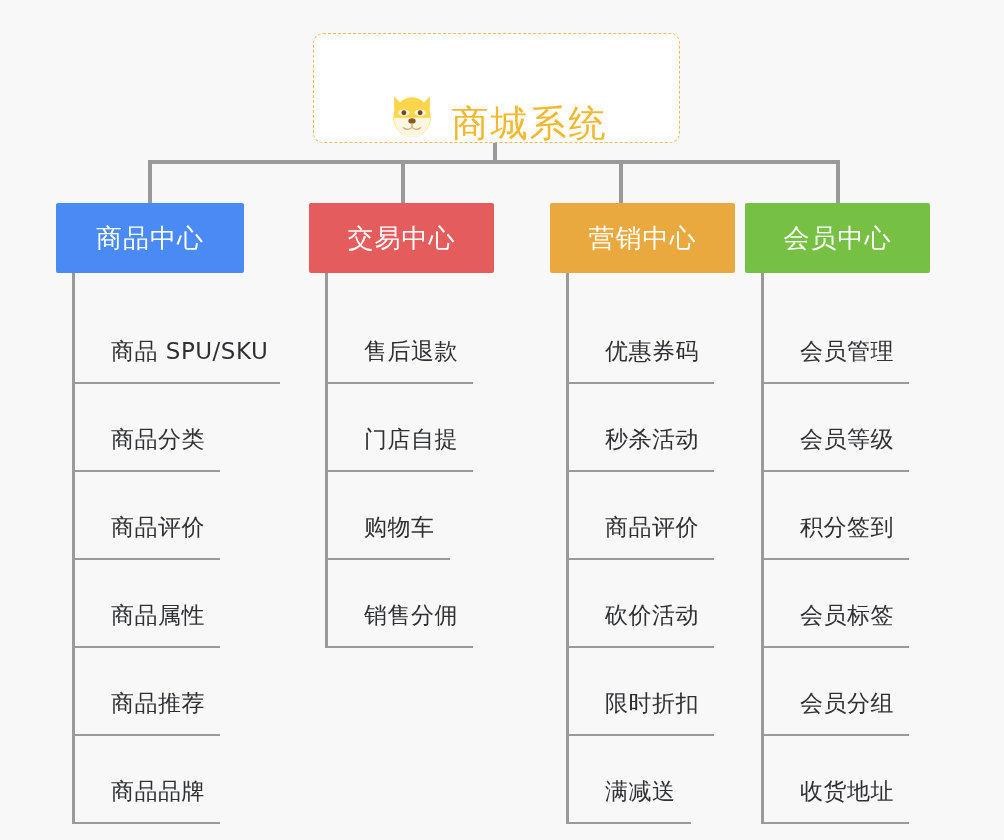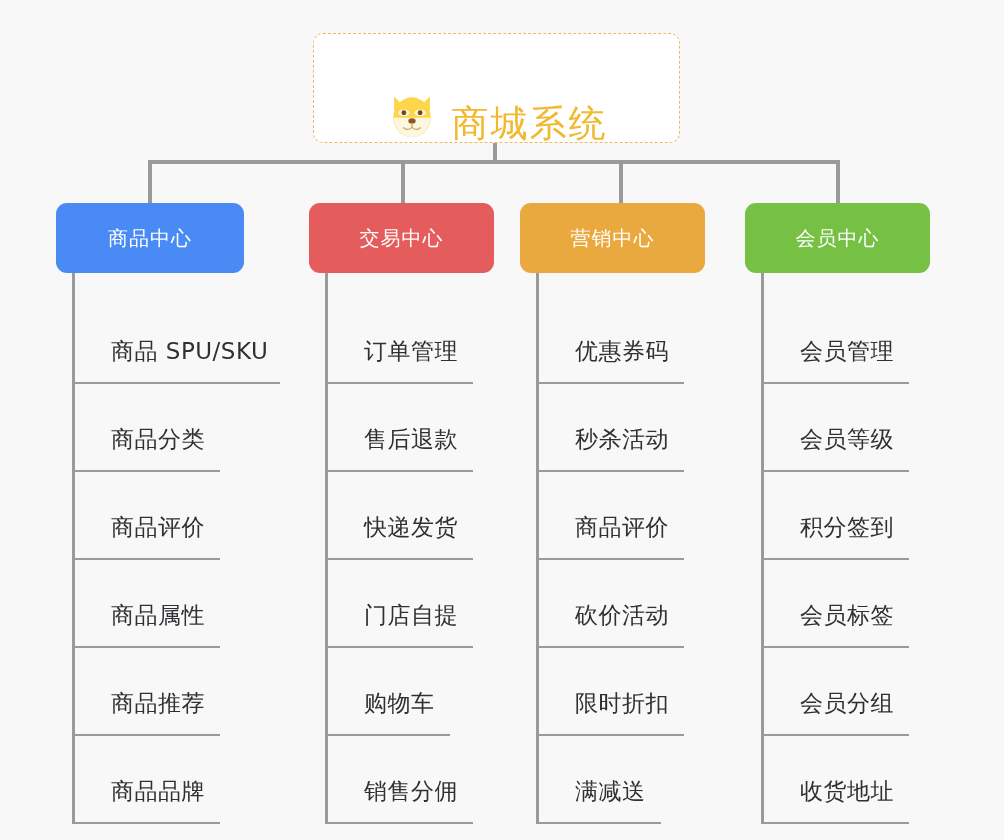--- a/index.html
+++ b/index.html
@@ -64,33 +64,33 @@
   .drop-4 { left: 836px; }
 
   
   .column {
     position: absolute;
     top: 203px;
   }
   .cat-header {
     box-sizing: border-box;
     height: 70px;
-    border-radius: 11px;
+    border-radius: 2px;
     display: flex;
     align-items: center;
     justify-content: center;
     color: #ffffff;
-    font-size: 20px;
+    font-size: 26px;
     letter-spacing: 1px;
     white-space: nowrap;
   }
 
   .col-1 { left: 56px;  width: 188px; }
   .col-2 { left: 309px; width: 185px; }
-  .col-3 { left: 520px; width: 185px; }
+  .col-3 { left: 550px; width: 185px; }
   .col-4 { left: 745px; width: 185px; }
 
   
   .subtree {
     position: relative;
     margin-left: 16px;
     border-left: 3px solid #9a9a9a;
     padding-top: 23px;
   }
   .sub-item {
@@ -182,29 +182,21 @@
           <div class="sub-rule" style="width: 145px;"></div>
         </div>
       </div>
     </div>
   <div class="column col-2">
       <div class="cat-header" style="background: rgb(229, 92, 92); text-align: right;">
         <span>交易中心</span>
       </div>
       <div class="subtree">
         <div class="sub-item">
-          <span class="sub-label">订单管理</span>
-          <div class="sub-rule" style="width: 145px;"></div>
-        </div>
-        <div class="sub-item">
           <span class="sub-label">售后退款</span>
-          <div class="sub-rule" style="width: 145px;"></div>
-        </div>
-        <div class="sub-item">
-          <span class="sub-label">快递发货</span>
           <div class="sub-rule" style="width: 145px;"></div>
         </div>
         <div class="sub-item">
           <span class="sub-label">门店自提</span>
           <div class="sub-rule" style="width: 145px;"></div>
         </div>
         <div class="sub-item">
           <span class="sub-label">购物车</span>
           <div class="sub-rule" style="width: 122px;"></div>
         </div>

